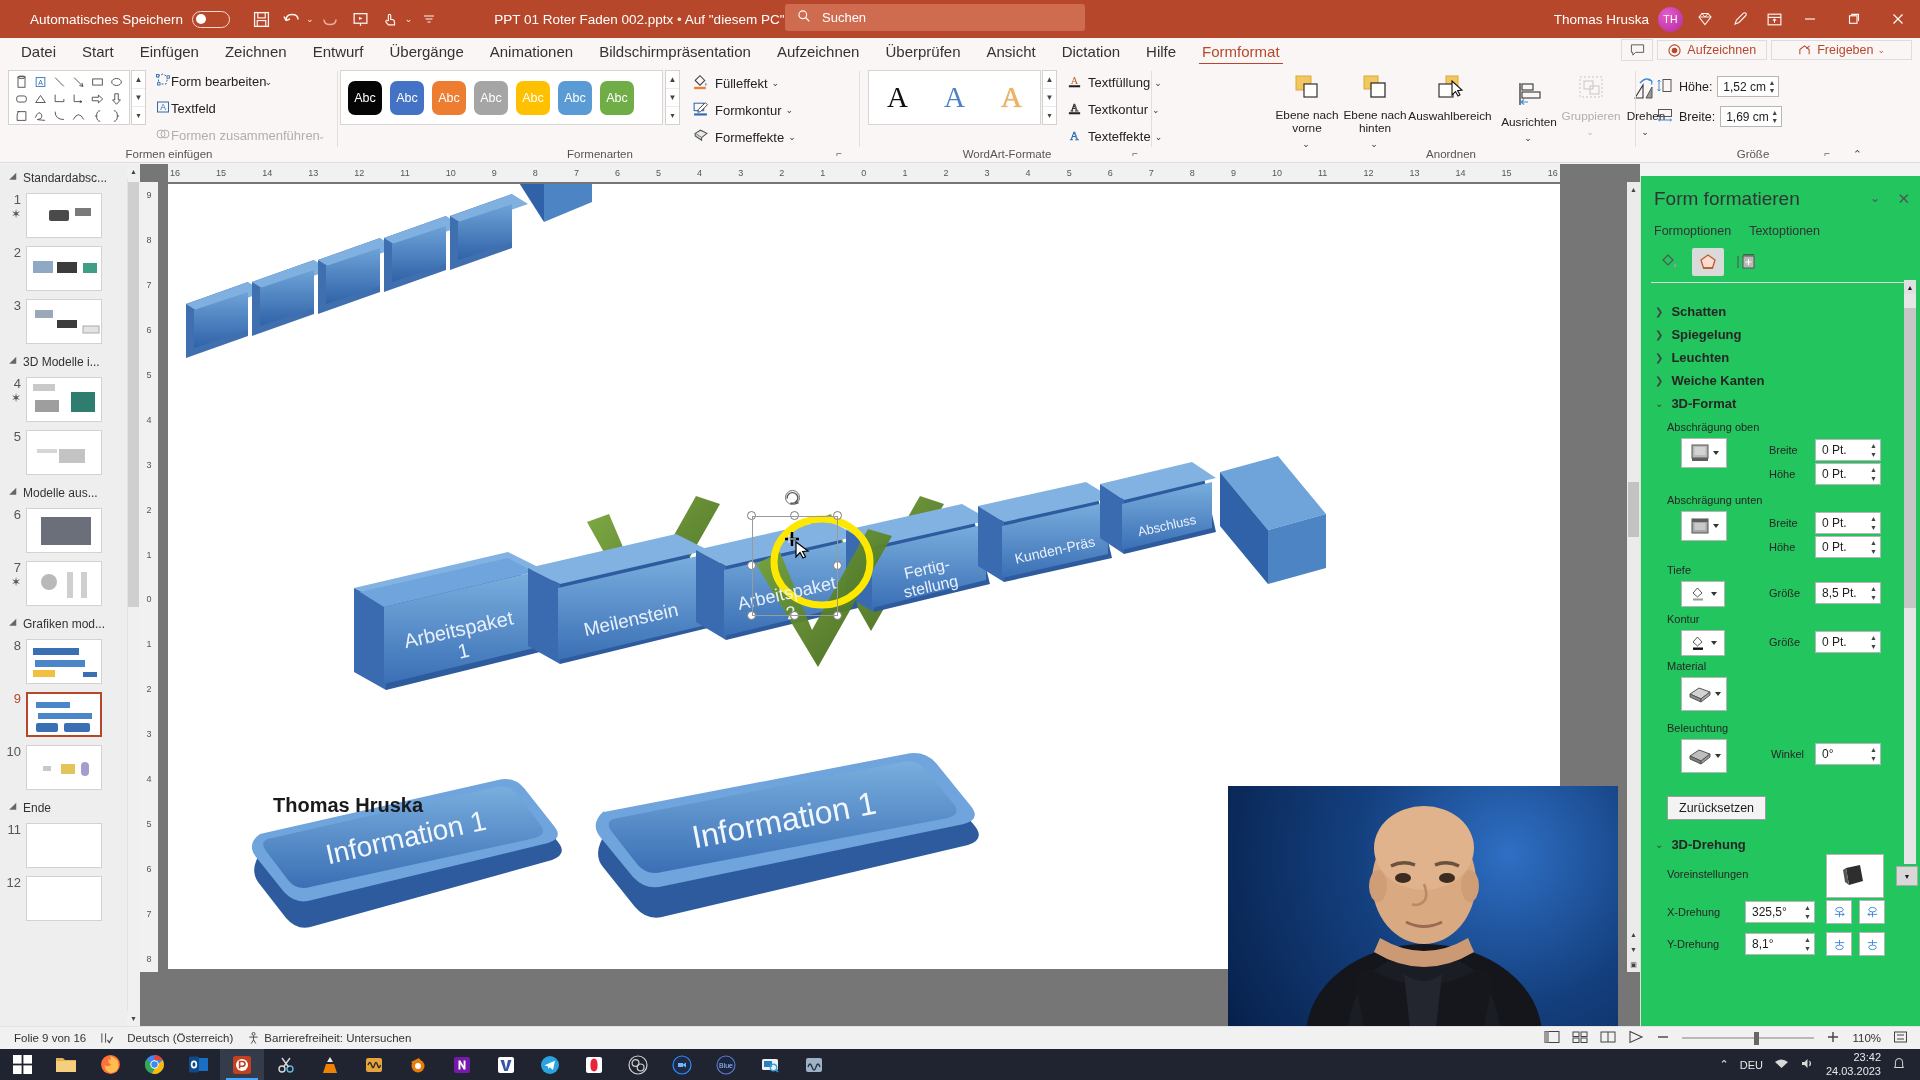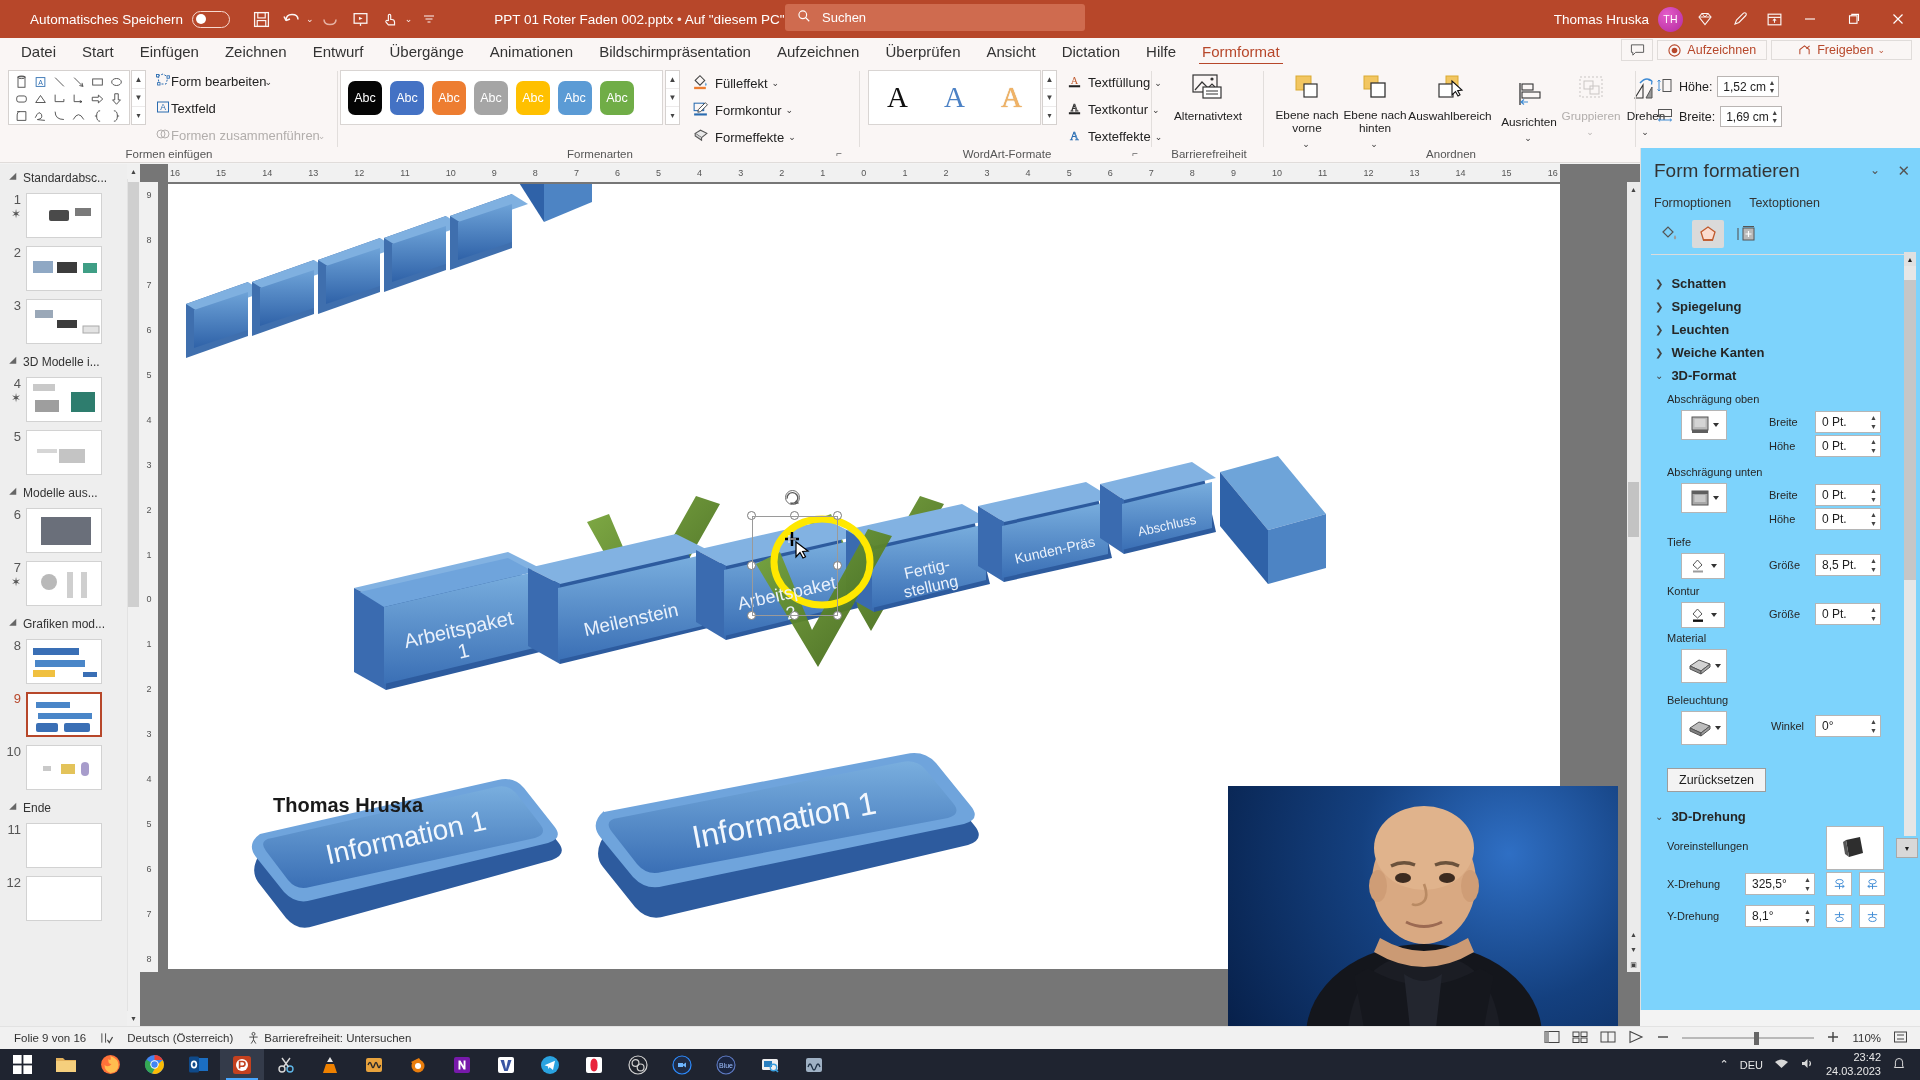--- a/index.html
+++ b/index.html
@@ -170,21 +170,21 @@
   .info-box{position:absolute;color:#f2f7fd;font-size:30px;display:flex;align-items:center;justify-content:center;}
   .author{position:absolute;left:105px;top:610px;font-size:20px;color:#1a1a1a;font-weight:600;}
 
   
   .selbox{position:absolute;}
   .handle{position:absolute;width:9px;height:9px;border-radius:50%;background:#fff;border:1.3px solid #7a7a7a;}
   .rot{position:absolute;width:15px;height:15px;border-radius:50%;border:1.6px solid #6f6f6f;}
 
   
   .pane{
-    position:absolute;left:1640px;top:148px;width:280px;height:862px;background:#7dd3fc;
+    position:absolute;left:1640px;top:176px;width:280px;height:862px;background:#22c55e;
     border-left:1px solid #e0e0e0;
   }
   .pane-title{position:absolute;left:13px;top:12px;font-size:19px;color:#333;}
   .pane-x{position:absolute;right:10px;top:14px;font-size:15px;color:#555;}
   .pane-chev{position:absolute;right:40px;top:15px;font-size:12px;color:#555;}
   .pane-tabs{position:absolute;left:13px;top:48px;display:flex;gap:18px;font-size:12.5px;color:#333;}
   .pane-icons{position:absolute;left:13px;top:72px;display:flex;gap:6px;}
   .pic{width:32px;height:28px;display:flex;align-items:center;justify-content:center;}
   .pic.sel{background:#dadada;border-radius:2px;}
   .pane-rule{position:absolute;left:10px;right:10px;top:106px;height:1px;background:#dcdcdc;}
@@ -606,36 +606,20 @@
             </svg>
         </span>
         <span>Texteffekte</span>
         <span class="caret">⌄</span>
       </div>
       <div class="grp-label">WordArt-Formate</div>
       <div class="dlg-launch" style="right:14px;bottom:4px;">⌐</div>
       <div class="grp-sep" style="right:0;"></div>
     </div>
 
-    <div class="grp" style="left:1154px;width:110px;">
-      <div class="bigbtn" style="left:19px;">
-        <span class="bi">
-          <svg width="34" height="30" viewBox="0 0 34 30">
-              <rect x="2" y="2" width="24" height="17" fill="none" stroke="#333" stroke-width="1.2"></rect>
-              <path d="M4 17 L11 9 L17 15 L21 11 L24 14" fill="none" stroke="#333" stroke-width="1.2"></path>
-              <circle cx="21" cy="6" r="1.6" fill="#333"></circle>
-              <rect x="12" y="14" width="18" height="11" fill="#fff" stroke="#333" stroke-width="1.2"></rect>
-              <path d="M15 18 H27 M15 21 H27" stroke="#333" stroke-width="1.1"></path>
-            </svg>
-        </span>
-        <span>Alternativtext</span>
-      </div>
-      <div class="grp-label">Barrierefreiheit</div>
-      <div class="grp-sep" style="right:0;"></div>
-    </div>
 
     <div class="grp" style="left:1266px;width:370px;">
       <div class="bigbtn" style="left:6px;">
         <span class="bi">
           <svg width="32" height="28" viewBox="0 0 32 28">
               <rect x="5" y="3" width="15" height="14" fill="#f2c661" stroke="#d9a933" stroke-width="1"></rect>
               <rect x="13" y="11" width="13" height="13" fill="#fff" stroke="#333" stroke-width="1.2"></rect>
             </svg>
         </span>
         <span>Ebene nach vorne</span>

